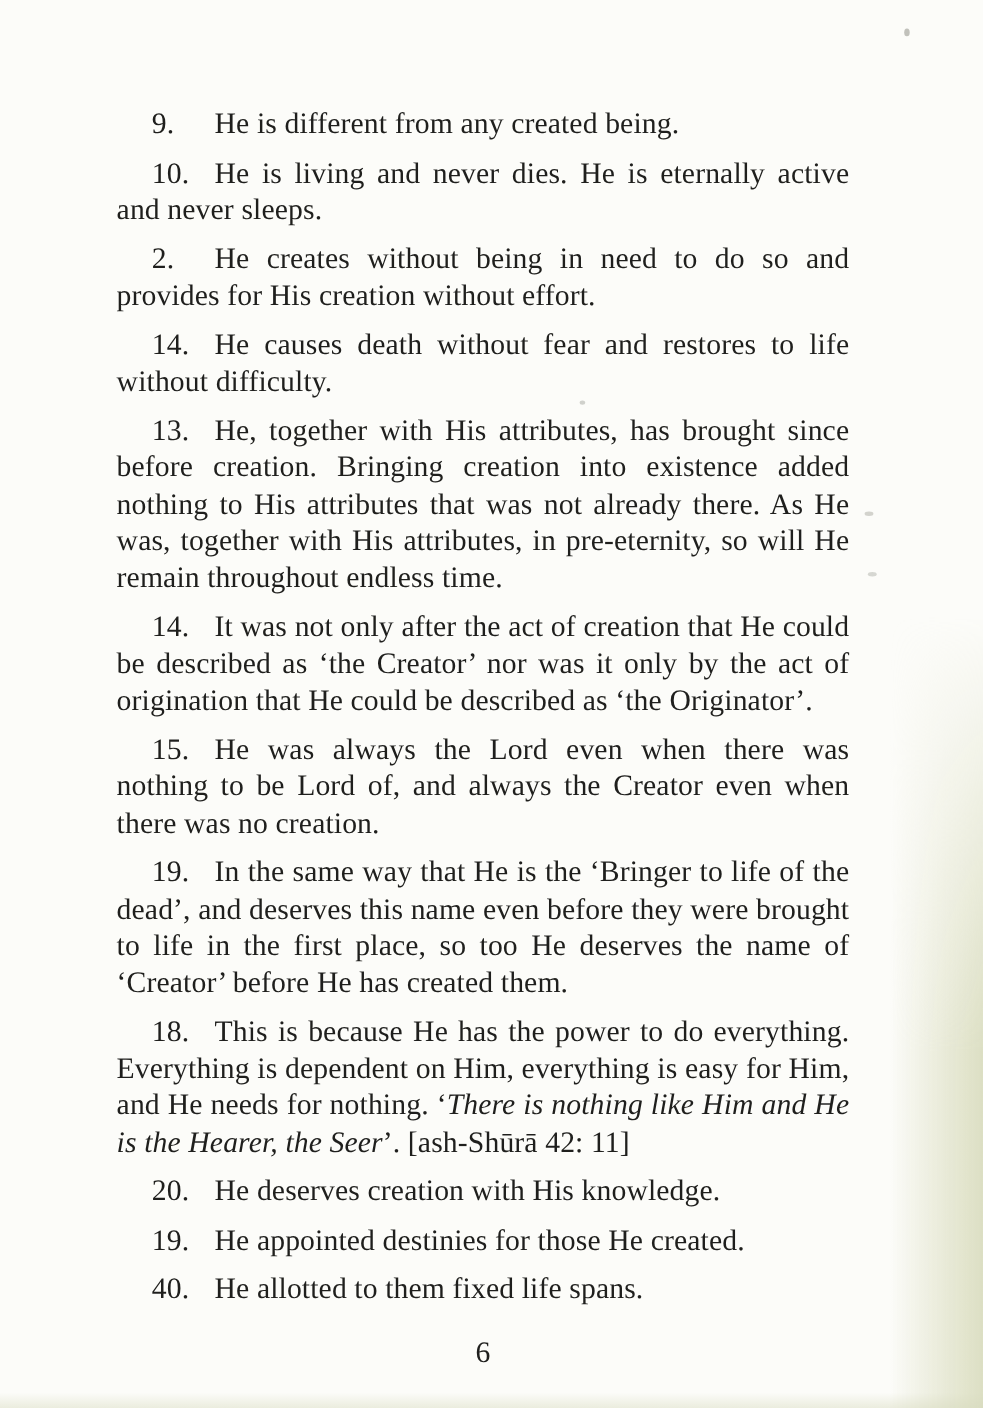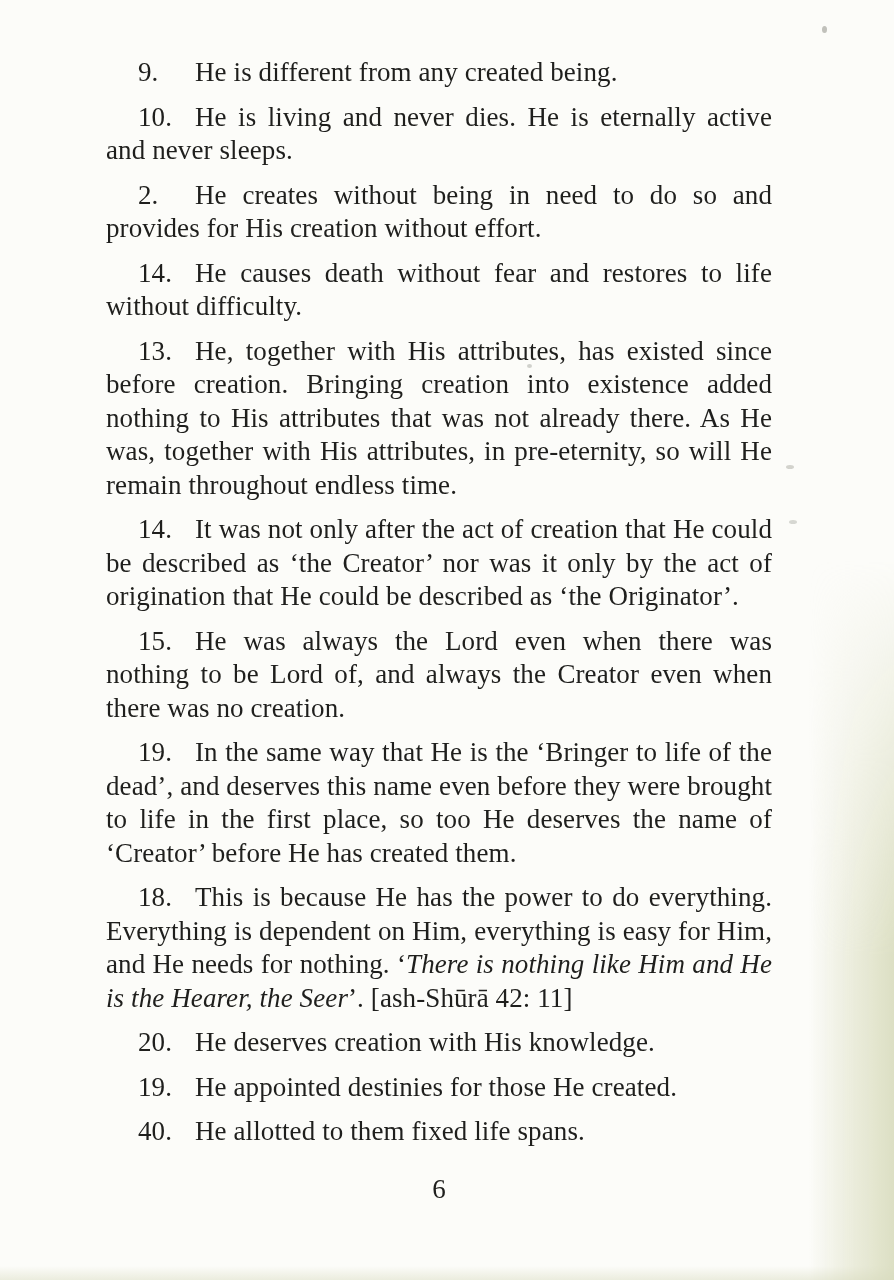--- a/index.html
+++ b/index.html
@@ -11,21 +11,21 @@
     height: 1280px;
     background: #fcfcf9;
     overflow: hidden;
     position: relative;
     font-family: "Liberation Serif", "DejaVu Serif", serif;
     color: #1f1f1d;
   }
   .page {
     position: relative;
     width: 666px;
-    padding: 56px 122px 0 106px;
+    padding: 96px 122px 0 106px;
     box-sizing: content-box;
   }
   .para {
     margin: 11px 0 0 0;
     font-size: 27px;
     line-height: 33.5px;
     text-align: justify;
     text-indent: 32px;
     letter-spacing: 0.1px;
   }
@@ -85,21 +85,21 @@
 <div class="page">
 
   <p class="para"><span class="num">9.</span><span>He is different from any created being.</span></p>
 
   <p class="para"><span class="num">10.</span><span>He is living and never dies. He is eternally active and never sleeps.</span></p>
 
   <p class="para"><span class="num">2.</span><span>He creates without being in need to do so and provides for His creation without effort.</span></p>
 
   <p class="para"><span class="num">14.</span><span>He causes death without fear and restores to life without difficulty.</span></p>
 
-  <p class="para"><span class="num">13.</span><span>He, together with His attributes, has existed since before creation. Bringing creation into existence added nothing to His attributes that was not already there. As He was, together with His attributes, in pre-eternity, so will He remain throughout endless time.</span></p>
+  <p class="para"><span class="num">13.</span><span>He, together with His attributes, has brought since before creation. Bringing creation into existence added nothing to His attributes that was not already there. As He was, together with His attributes, in pre-eternity, so will He remain throughout endless time.</span></p>
 
   <p class="para"><span class="num">14.</span><span>It was not only after the act of creation that He could be described as ‘the Creator’ nor was it only by the act of origination that He could be described as ‘the Originator’.</span></p>
 
   <p class="para"><span class="num">15.</span><span>He was always the Lord even when there was nothing to be Lord of, and always the Creator even when there was no creation.</span></p>
 
   <p class="para"><span class="num">19.</span><span>In the same way that He is the ‘Bringer to life of the dead’, and deserves this name even before they were brought to life in the first place, so too He deserves the name of ‘Creator’ before He has created them.</span></p>
 
   <p class="para"><span class="num">18.</span><span>This is because He has the power to do everything. Everything is dependent on Him, everything is easy for Him, and He needs for nothing. ‘</span><span class="italic">There is nothing like Him and He is the Hearer, the Seer</span><span>’. [ash-Shūrā 42: 11]</span></p>
 
   <p class="para"><span class="num">20.</span><span>He deserves creation with His knowledge.</span></p>

